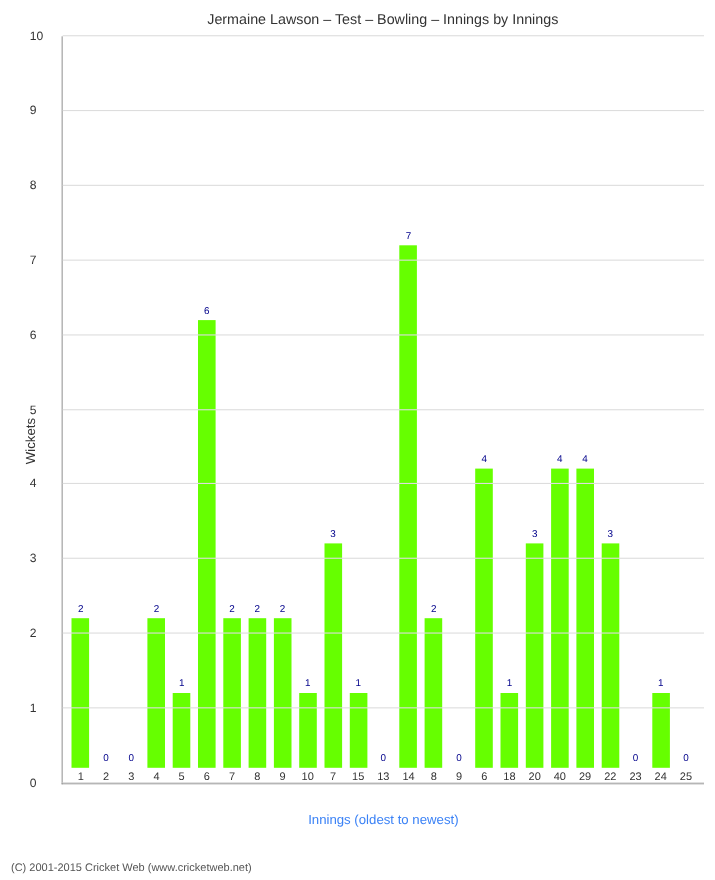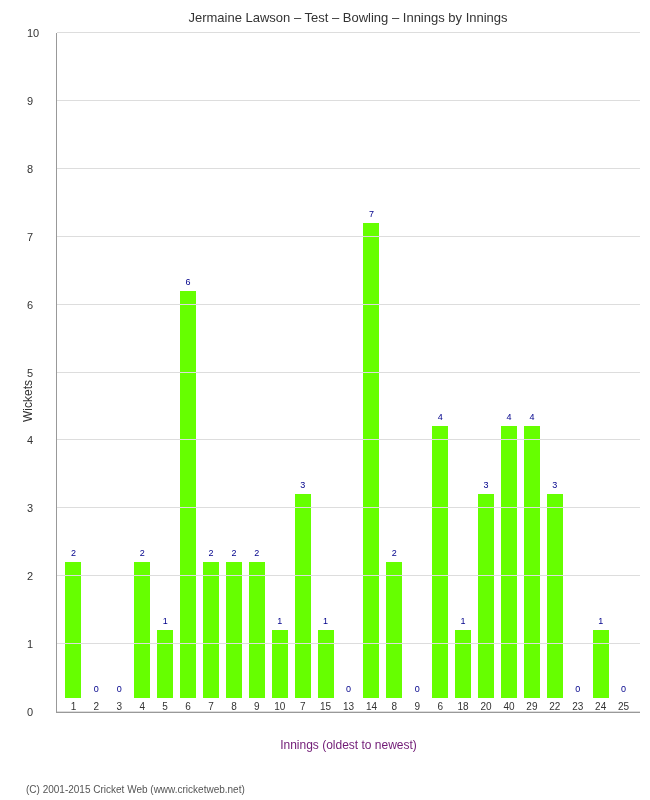--- a/index.html
+++ b/index.html
@@ -39,21 +39,21 @@
       font-size: 12px;
       color: #333;
       white-space: nowrap;
     }
     .x-axis-label {
       position: absolute;
       bottom: -40px;
       left: 50%;
       transform: translateX(-50%);
       font-size: 12px;
-      color: #701a75;
+      color: #3b82f6;
     }
     .grid-line {
       position: absolute;
       left: 0;
       right: 0;
       border-top: 1px solid #ddd;
     }
     .y-tick {
       position: absolute;
       left: -30px;
@@ -96,21 +96,21 @@
     }
     .x-tick {
       font-size: 10px;
       color: #333;
       text-align: center;
       margin-top: 3px;
     }
     .copyright {
       position: absolute;
       bottom: 5px;
-      left: 26px;
+      left: 10px;
       font-size: 10px;
       color: #555;
     }
   </style>
 </head>
 <body>
 
 <div class="chart-container">
   <div class="chart-title">Jermaine Lawson – Test – Bowling – Innings by Innings</div>
 

